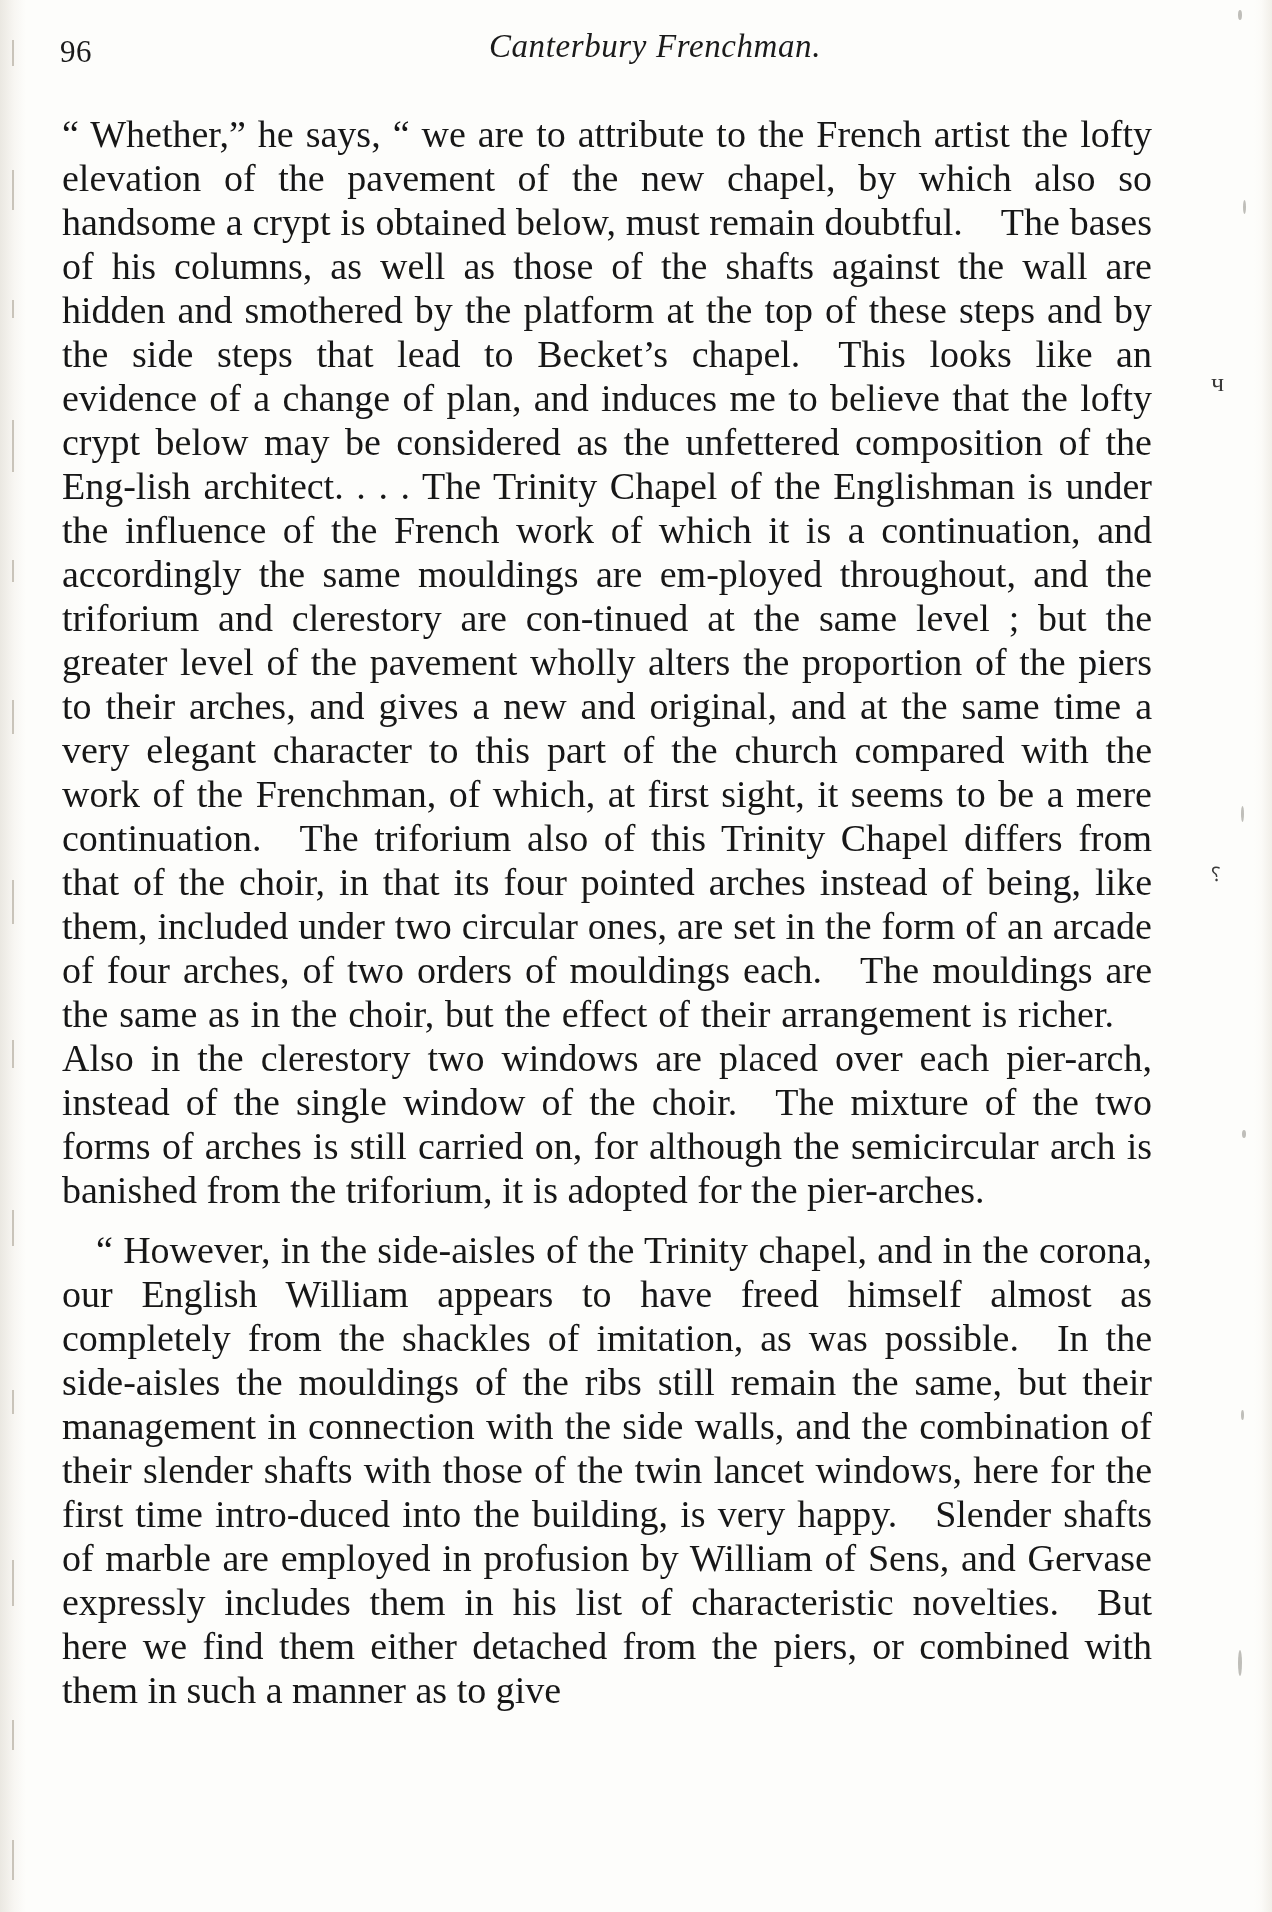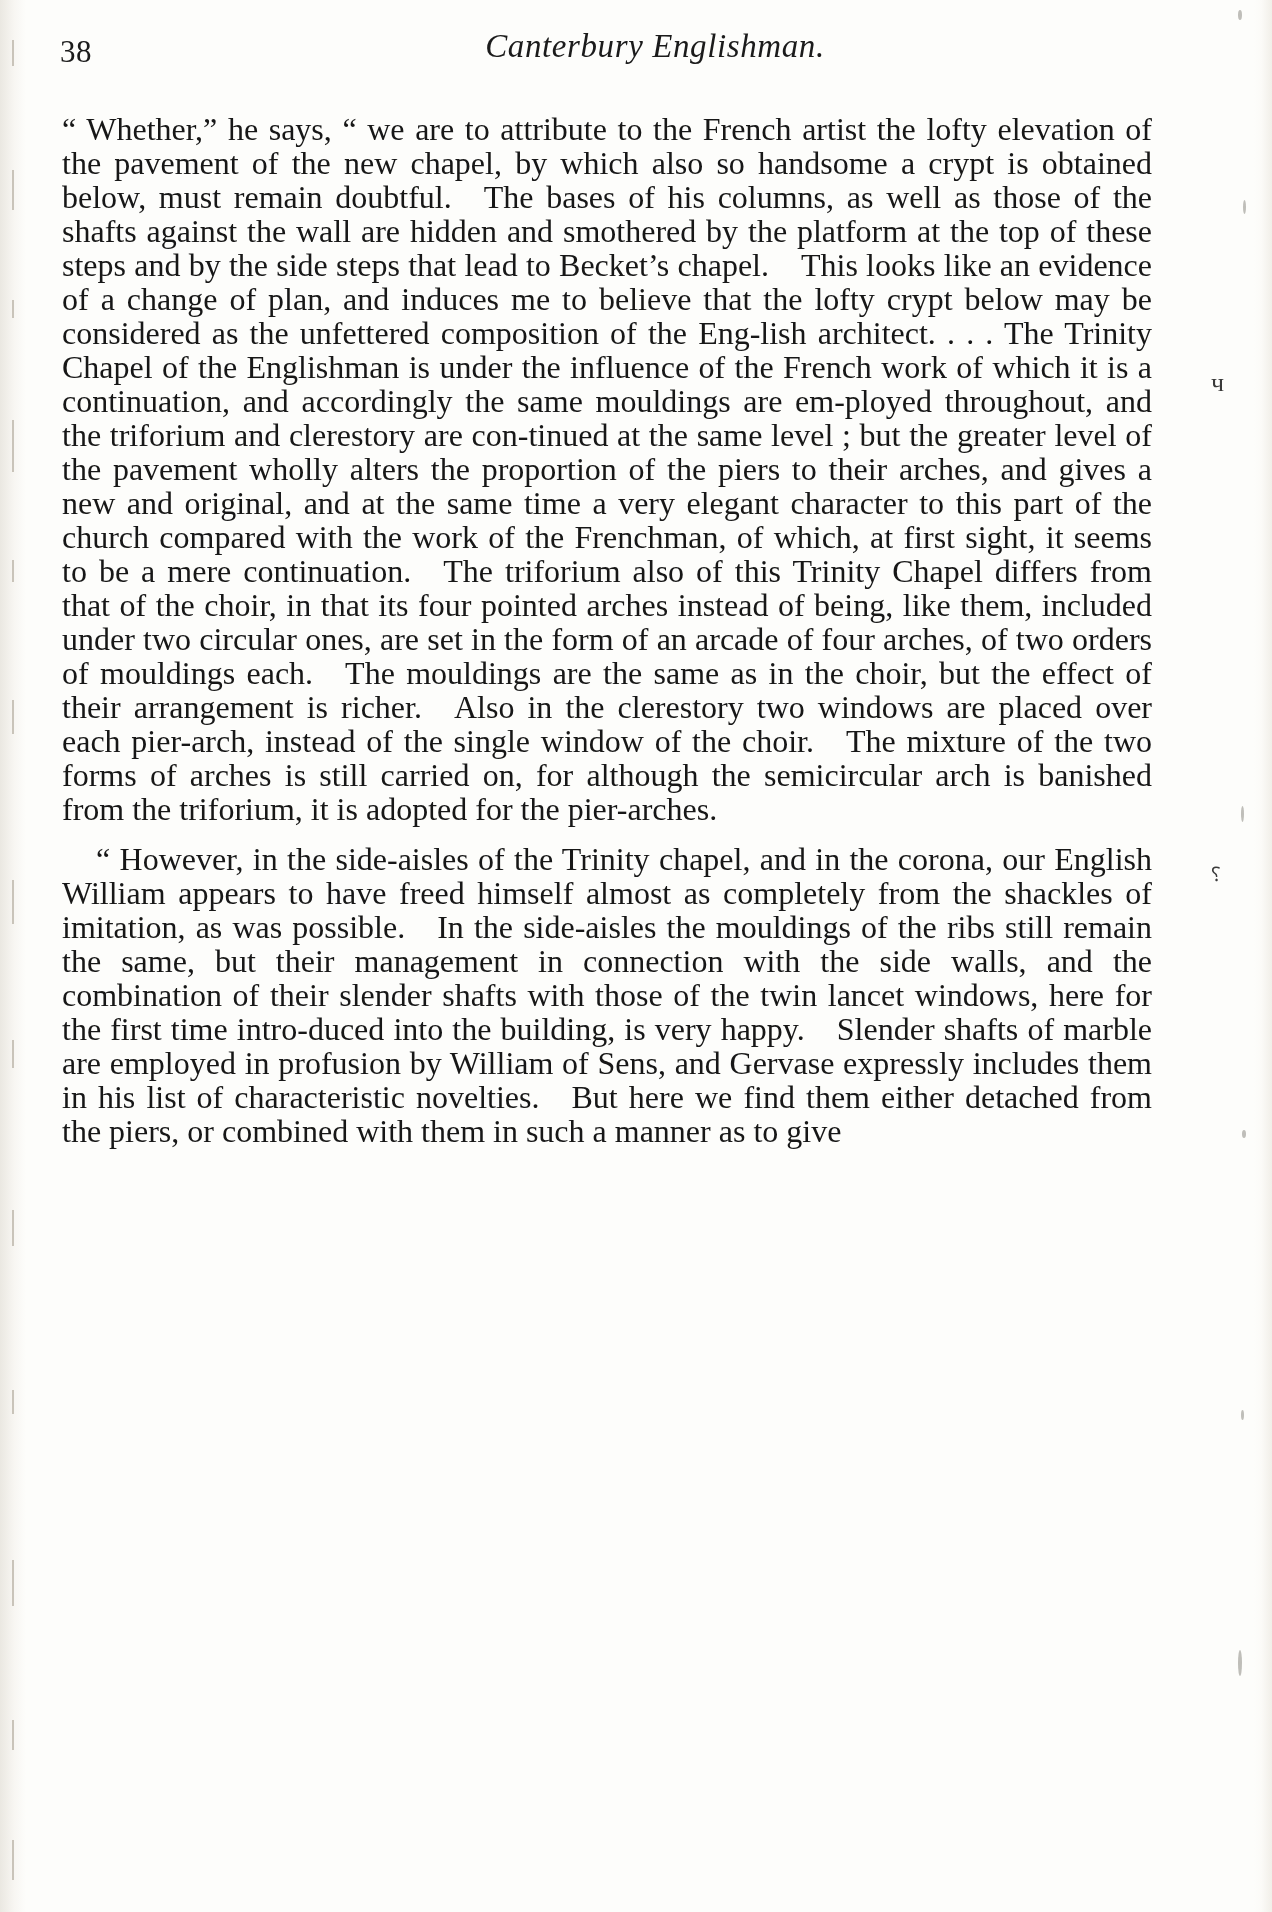--- a/index.html
+++ b/index.html
@@ -82,22 +82,22 @@
     box-sizing: border-box;
   }
   .body-text {
     position: absolute;
     top: 112px;
     left: 62px;
     width: 1090px;
   }
   .para {
     margin: 0;
-    font-size: 32px;
-    line-height: 34px;
+    font-size: 38px;
+    line-height: 44px;
     text-align: justify;
     text-justify: inter-word;
     color: #171717;
     -webkit-font-smoothing: antialiased;
   }
   .para + .para {
     margin-top: 16px;
   }
   .para.indent {
     text-indent: 34px;
@@ -133,22 +133,22 @@
     <i style="top:880px;height:44px;"></i>
     <i style="top:1040px;height:28px;"></i>
     <i style="top:1210px;height:36px;"></i>
     <i style="top:1390px;height:24px;"></i>
     <i style="top:1560px;height:46px;"></i>
     <i style="top:1720px;height:30px;"></i>
     <i style="top:1840px;height:40px;"></i>
   </div>
 
   <div class="header">
-    <div class="page-number">38</div>
-    <div class="running-title">Canterbury Englishman.</div>
+    <div class="page-number">96</div>
+    <div class="running-title">Canterbury Frenchman.</div>
   </div>
 
   <div class="body-text">
     <p class="para">“ Whether,” he says, “ we are to attribute to the French artist the lofty elevation of the pavement of the new chapel, by which also so handsome a crypt is obtained below, must remain doubtful. The bases of his columns, as well as those of the shafts against the wall are hidden and smothered by the platform at the top of these steps and by the side steps that lead to Becket’s chapel. This looks like an evidence of a change of plan, and induces me to believe that the lofty crypt below may be considered as the unfettered composition of the Eng-lish architect. . . . The Trinity Chapel of the Englishman is under the influence of the French work of which it is a continuation, and accordingly the same mouldings are em-ployed throughout, and the triforium and clerestory are con-tinued at the same level ; but the greater level of the pavement wholly alters the proportion of the piers to their arches, and gives a new and original, and at the same time a very elegant character to this part of the church compared with the work of the Frenchman, of which, at first sight, it seems to be a mere continuation. The triforium also of this Trinity Chapel differs from that of the choir, in that its four pointed arches instead of being, like them, included under two circular ones, are set in the form of an arcade of four arches, of two orders of mouldings each. The mouldings are the same as in the choir, but the effect of their arrangement is richer. Also in the clerestory two windows are placed over each pier-arch, instead of the single window of the choir. The mixture of the two forms of arches is still carried on, for although the semicircular arch is banished from the triforium, it is adopted for the pier-arches.</p>
     <p class="para indent">“ However, in the side-aisles of the Trinity chapel, and in the corona, our English William appears to have freed himself almost as completely from the shackles of imitation, as was possible. In the side-aisles the mouldings of the ribs still remain the same, but their management in connection with the side walls, and the combination of their slender shafts with those of the twin lancet windows, here for the first time intro-duced into the building, is very happy. Slender shafts of marble are employed in profusion by William of Sens, and Gervase expressly includes them in his list of characteristic novelties. But here we find them either detached from the piers, or combined with them in such a manner as to give</p>
   </div>
 
   <div class="margin-mark" style="top:368px; right:48px; font-size:26px;">ч</div>
   <div class="margin-mark" style="top:860px; right:52px; font-size:20px;">⸮</div>
 

